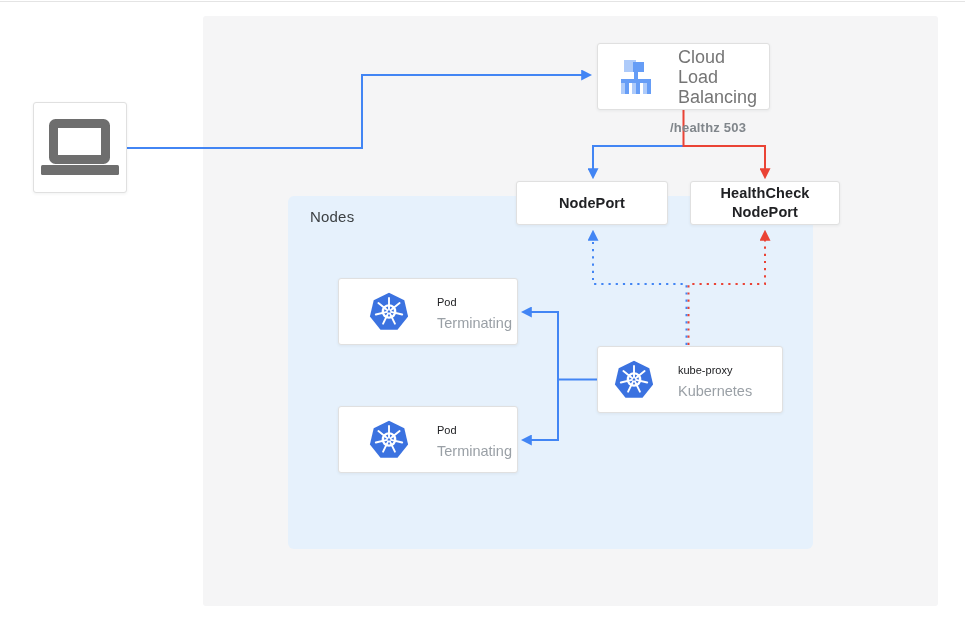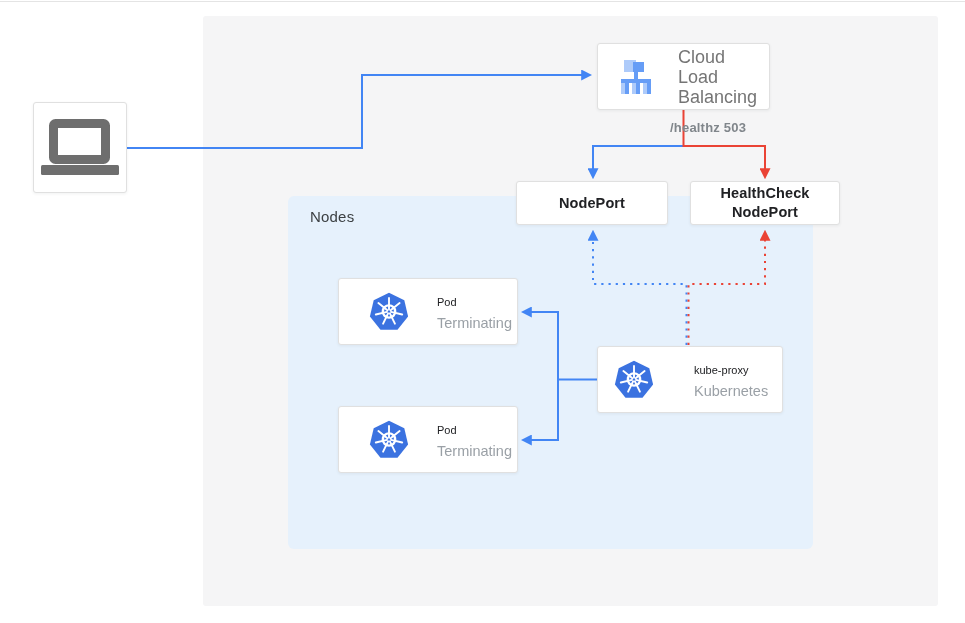--- a/index.html
+++ b/index.html
@@ -33,21 +33,21 @@
   .box{position:absolute;background:#fff;border:1px solid var(--box-border);border-radius:3px;box-shadow:0 1px 3px rgba(60,64,67,.07);}
   .laptop-box{left:33px;top:102px;width:94px;height:91px;display:flex;align-items:center;justify-content:center;}
   .clb-box{left:597px;top:43px;width:173px;height:67px;display:flex;align-items:center;padding-left:18px;}
   .clb-text{margin-left:22px;width:92px;font-size:18px;line-height:20px;color:var(--text-gray);}
   .port-box{display:flex;align-items:center;justify-content:center;text-align:center;font-weight:700;color:var(--text-dark);font-size:14.5px;line-height:19px;letter-spacing:.1px;}
   .nodeport-box{left:516px;top:181px;width:152px;height:44px;}
   .healthcheck-box{left:690px;top:181px;width:150px;height:44px;white-space:pre-line;}
   .svc-box{display:flex;align-items:center;}
   .pod1-box{left:338px;top:278px;width:180px;height:67px;padding-left:30px;}
   .pod2-box{left:338px;top:406px;width:180px;height:67px;padding-left:30px;}
-  .kp-box{left:597px;top:346px;width:186px;height:67px;padding-left:16px;gap:16px;}
+  .kp-box{left:597px;top:346px;width:186px;height:67px;padding-left:16px;}
   .svc-text{margin-left:28px;}
   .kp-box .svc-text{margin-left:24px;}
   .svc-title{font-size:11px;color:var(--text-dark);line-height:22px;}
   .svc-sub{font-size:14.5px;color:var(--text-faint);line-height:20px;text-align:center;}
   .healthz{position:absolute;left:670px;top:120px;font-size:13px;font-weight:700;color:var(--healthz-gray);letter-spacing:.2px;}
   .icon40{width:40px;height:40px;flex:0 0 40px;}
 </style>
 </head>
 <body>
 

